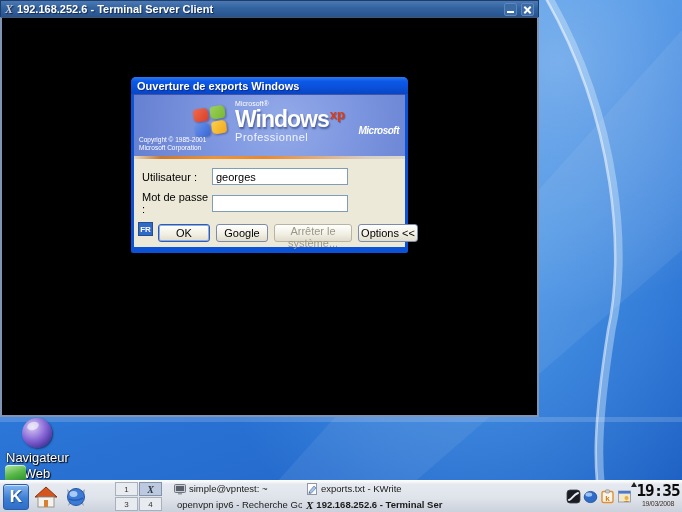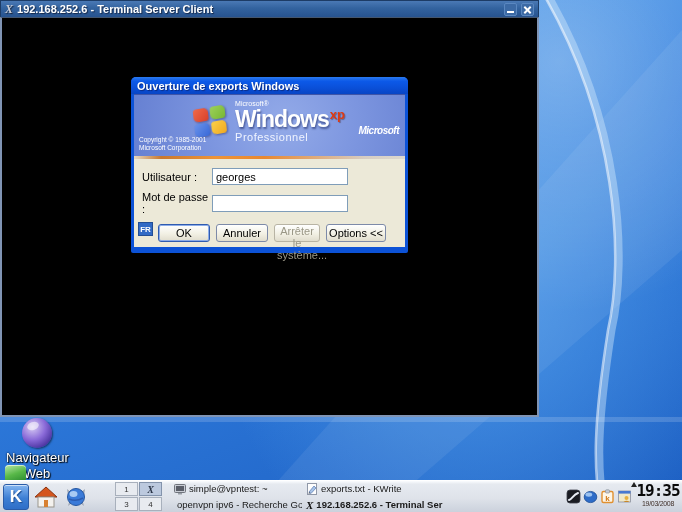--- a/index.html
+++ b/index.html
@@ -72,21 +72,21 @@
     font-family:"Liberation Sans", sans-serif; font-size:11px; padding:0 3px; outline:none; }
   .fr-badge { position:absolute; left:4px; bottom:11px; width:15px; height:14px;
     background:#316ac5; color:#fff; font-size:8px; font-weight:bold;
     display:flex; align-items:center; justify-content:center; border:1px solid #234e94; }
   .btn-row { position:absolute; left:24px; bottom:5px; display:flex; gap:6px; }
   .xp-btn { height:18px; font-family:"Liberation Sans", sans-serif; font-size:11px; color:#000;
     background:linear-gradient(180deg,#fff 0%,#f2f0e4 55%,#e0ddcd 100%);
     border:1px solid #7d8aa8; border-radius:3px; padding:0 2px; }
   .xp-btn.default { border:1px solid #2f5bb0; box-shadow:inset 0 0 0 1px #8cace8; }
   .xp-btn.disabled { color:#9a9786; border-color:#b8b4a4; }
-  .w-ok { width:52px; } .w-cancel { width:52px; } .w-shut { width:46px; } .w-opt { width:60px; }
+  .w-ok { width:52px; } .w-cancel { width:52px; } .w-shut { width:78px; } .w-opt { width:60px; }
 
   
   .desk-icon { position:absolute; left:6px; top:418px; width:62px; text-align:center; }
   .globe-icon { width:30px; height:30px; margin:0 auto; border-radius:50%;
     background:radial-gradient(circle at 35% 30%, #d8ccf4 0%, #8a6ad8 45%, #46309c 80%, #2a1c6e 100%);
     position:relative; box-shadow:1px 1px 2px rgba(0,0,0,0.5); }
   .globe-icon::after { content:""; position:absolute; left:5px; top:4px; width:12px; height:8px;
     border-radius:50%; background:rgba(255,255,255,0.55); transform:rotate(-20deg); }
   .desk-label { color:#fff; font-size:13px; line-height:1.25; margin-top:2px;
     text-shadow:1px 1px 1px #000, 0 0 2px #000; }
@@ -190,21 +190,21 @@
               <span class="field-label">Utilisateur :</span>
               <input class="xp-input" type="text" value="georges" style="">
             </div>
             <div class="field-row row-pass">
               <span class="field-label">Mot de passe :</span>
               <input class="xp-input" type="password" style="">
             </div>
             <div class="fr-badge">FR</div>
             <div class="btn-row">
               <button class="xp-btn default w-ok">OK</button>
-              <button class="xp-btn w-cancel">Annuler</button>
+              <button class="xp-btn w-cancel">Google</button>
               <button class="xp-btn disabled w-shut">Arrêter le système...</button>
               <button class="xp-btn w-opt">Options &lt;&lt;</button>
             </div>
           </div>
         </div>
       </div>
 
     </div>
   </div>
 

